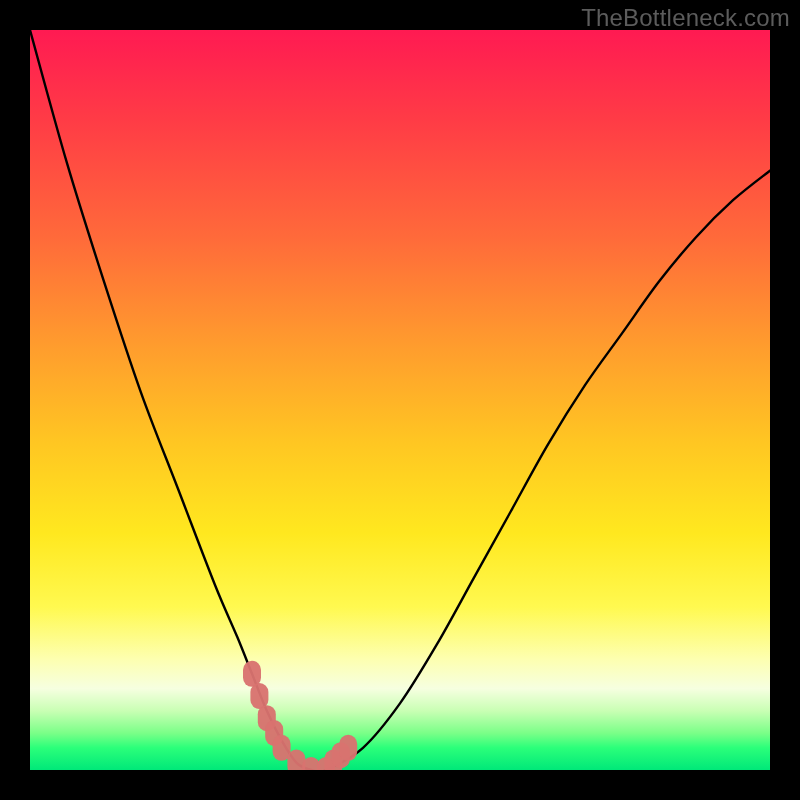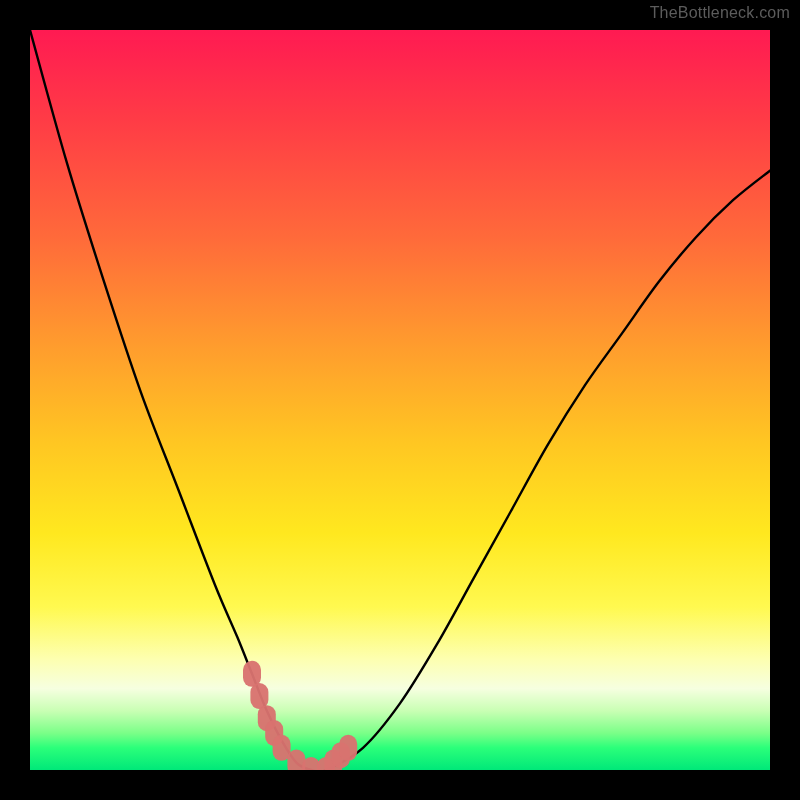--- a/index.html
+++ b/index.html
@@ -40,21 +40,21 @@
       #7bff88 95%,
       #2bff7a 97%,
       #00e879 100%
     );
   }
   .watermark {
     position: absolute;
     top: 4px;
     right: 10px;
     color: #5c5c5c;
-    font-size: 16px;
+    font-size: 24px;
     font-weight: 500;
     letter-spacing: 0.2px;
     user-select: none;
   }
   svg.curve {
     position: absolute;
     left: 0;
     top: 0;
     width: 740px;
     height: 740px;

